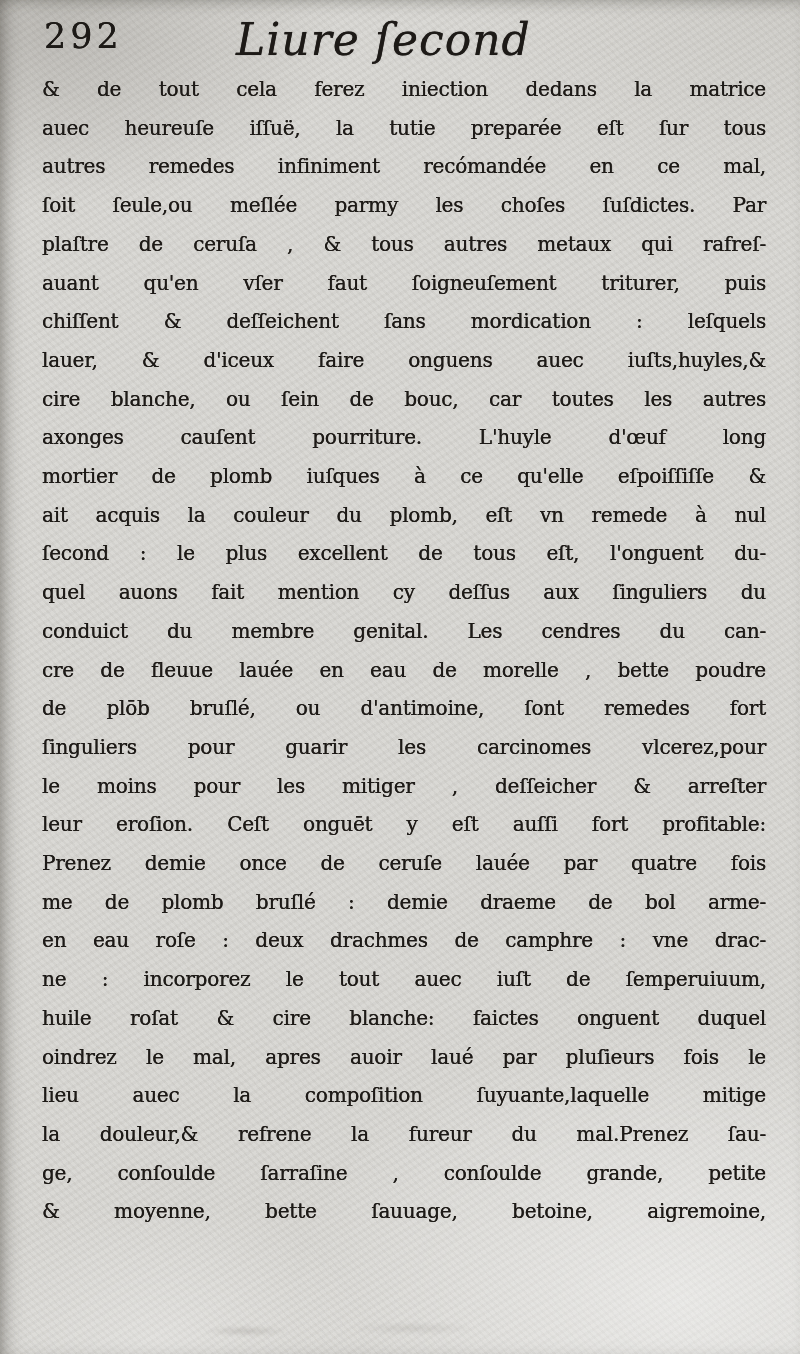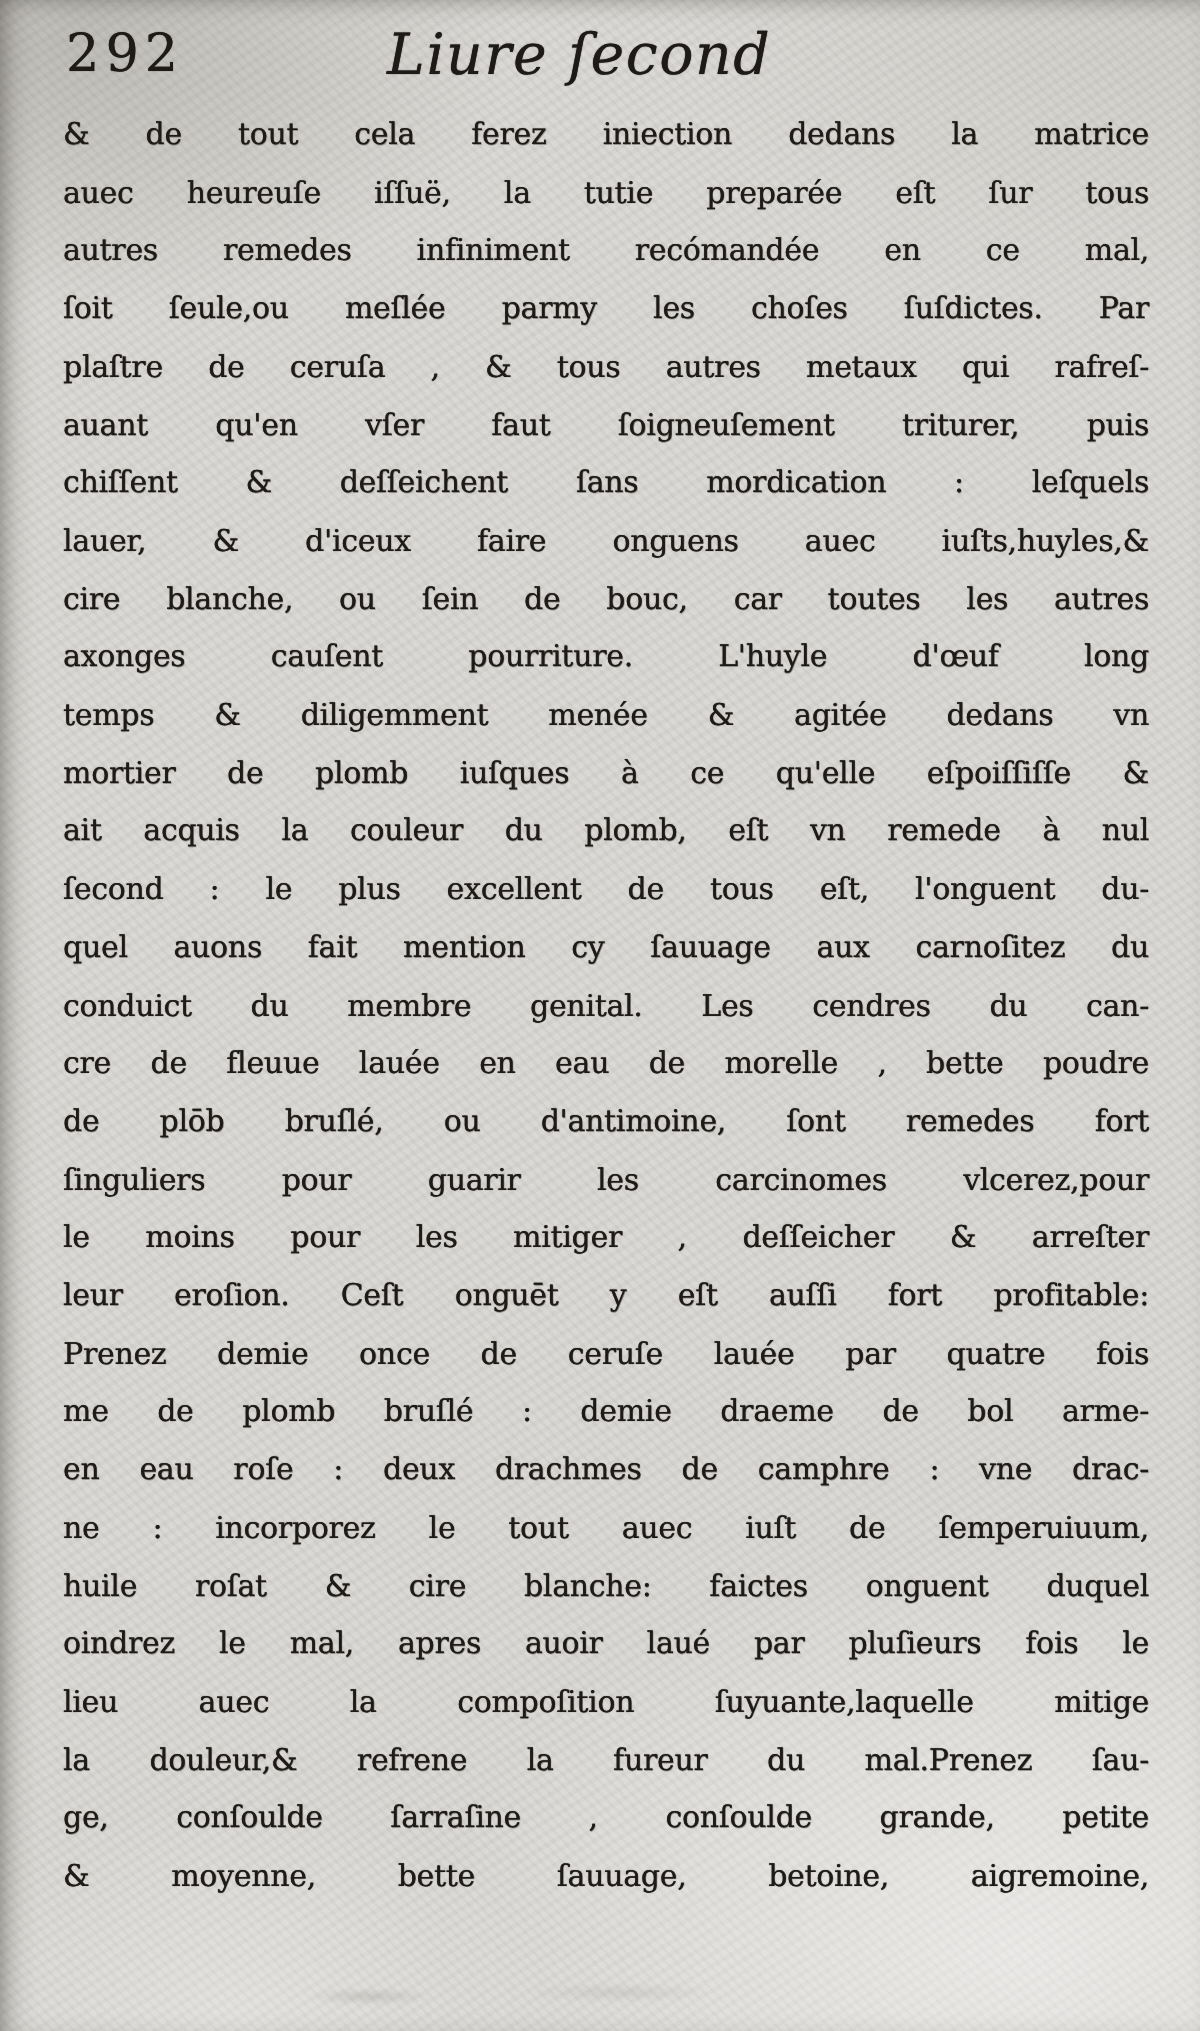--- a/index.html
+++ b/index.html
@@ -46,21 +46,21 @@
     font-size: 35px;
     letter-spacing: 4px;
     text-shadow: 0 0 0.6px currentColor;
   }
   .running-title {
     position: absolute;
     left: 50%;
     top: 0;
     transform: translateX(-57%);
     font-style: italic;
-    font-size: 38px;
+    font-size: 44px;
     letter-spacing: 1px;
     text-shadow: 0 0 0.7px currentColor;
   }
   .body-text {
     margin-top: 4px;
   }
   .line {
     margin: 0;
     font-size: 20px;
     line-height: 38.7px;
@@ -97,25 +97,24 @@
     <p class="line">&amp; de tout cela ferez iniection dedans la matrice</p>
     <p class="line">auec heureuſe iſſuë, la tutie preparée eſt ſur  tous</p>
     <p class="line">autres remedes infiniment recómandée en ce mal,</p>
     <p class="line">ſoit ſeule,ou meſlée parmy les choſes ſuſdictes. Par</p>
     <p class="line">plaſtre de ceruſa , &amp; tous autres metaux qui rafreſ-</p>
     <p class="line">auant qu'en vſer faut ſoigneuſement triturer, puis</p>
     <p class="line">chiſſent &amp; deſſeichent ſans mordication :  leſquels</p>
     <p class="line">lauer, &amp; d'iceux faire onguens auec iuſts,huyles,&amp;</p>
     <p class="line">cire blanche, ou ſein de bouc, car toutes les autres</p>
     <p class="line">axonges cauſent pourriture.   L'huyle d'œuf long</p>
-    <p class="line">temps &amp; diligemment menée &amp; agitée dedans vn</p>
     <p class="line">mortier de plomb iuſques à ce qu'elle eſpoiſſiſſe &amp;</p>
     <p class="line">ait acquis la couleur du plomb, eſt vn remede à nul</p>
     <p class="line">ſecond : le plus excellent de tous eſt, l'onguent du-</p>
-    <p class="line">quel auons fait mention cy ſauuage aux carnoſitez du</p>
+    <p class="line">quel auons fait mention cy deſſus aux ſinguliers du</p>
     <p class="line">conduict du membre genital. Les cendres du can-</p>
     <p class="line">cre de fleuue lauée en eau de morelle , bette poudre</p>
     <p class="line">de plōb bruſlé, ou d'antimoine, ſont remedes fort</p>
     <p class="line">ſinguliers pour guarir les carcinomes vlcerez,pour</p>
     <p class="line">le moins pour les mitiger , deſſeicher  &amp;  arreſter</p>
     <p class="line">leur eroſion. Ceſt onguēt y eſt auſſi fort profitable:</p>
     <p class="line">Prenez demie once de ceruſe lauée par quatre fois</p>
     <p class="line">me de plomb bruſlé :  demie  draeme  de bol arme-</p>
     <p class="line">en eau roſe : deux drachmes de camphre : vne drac-</p>
     <p class="line">ne : incorporez le tout auec iuſt de ſemperuiuum,</p>

